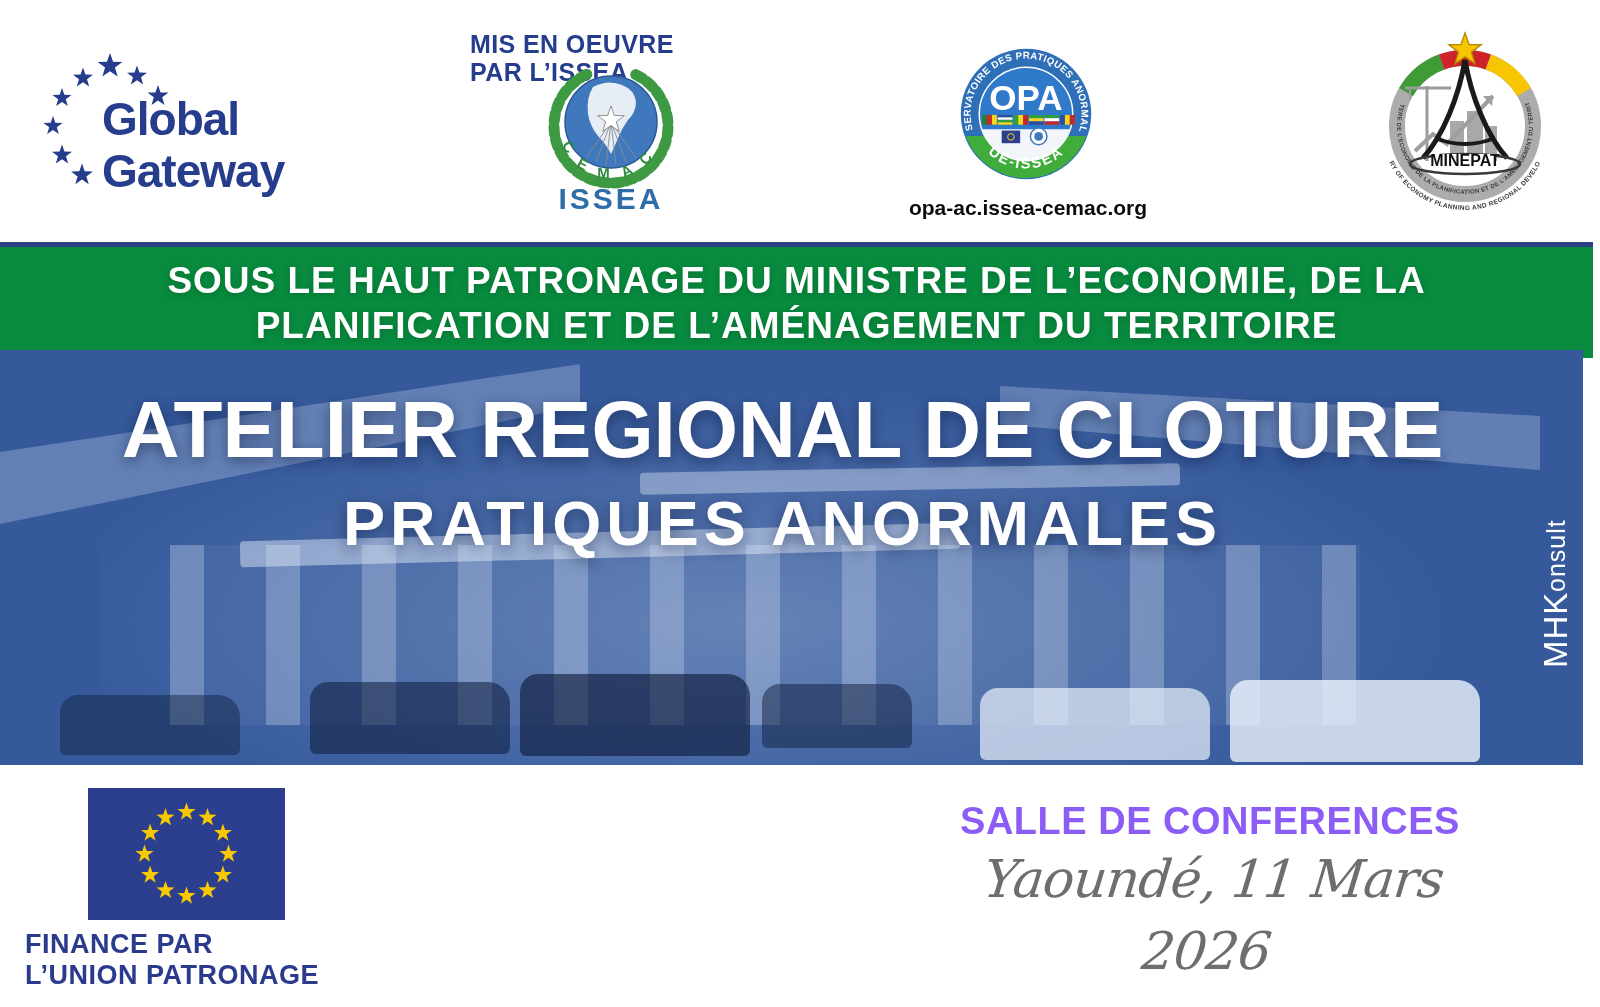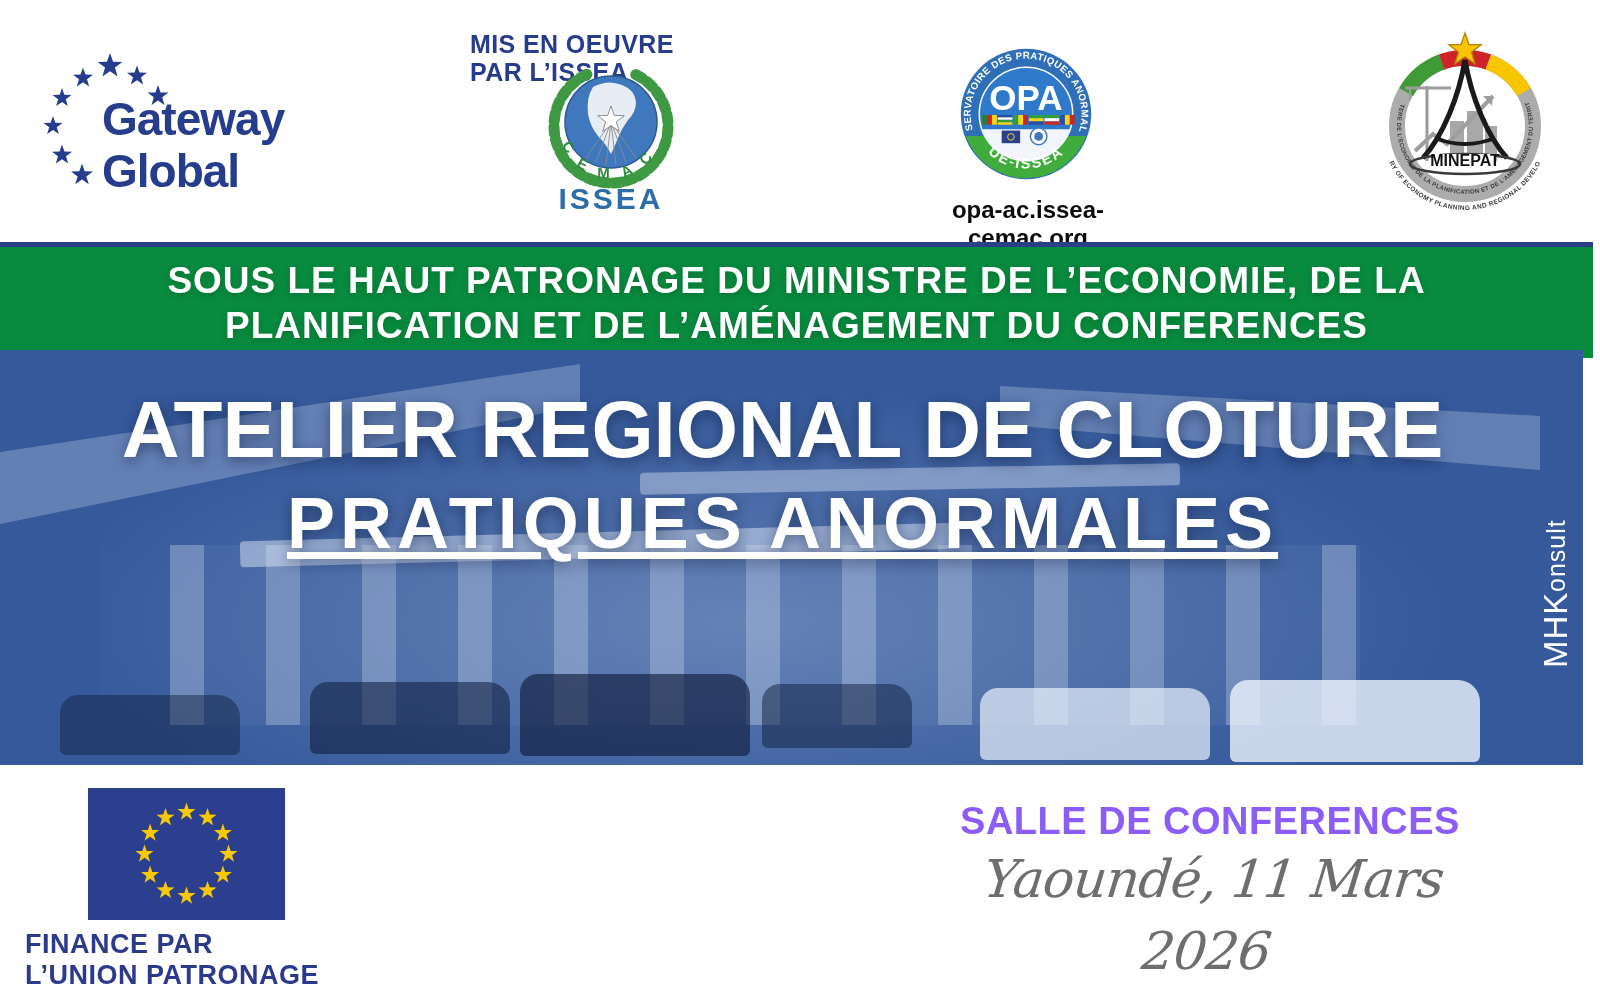--- a/index.html
+++ b/index.html
@@ -13,21 +13,21 @@
   .gg svg { position:absolute; left:0; top:0; }
   .gg-text { position:absolute; left:62px; top:60px; color:#263C8C; font-weight:bold;
              font-size:46px; line-height:52px; letter-spacing:-1px; }
 
   .impl-caption { position:absolute; left:470px; top:30px; width:265px; text-align:left;
                   color:#263C8C; font-weight:bold; font-size:25px; line-height:28px; letter-spacing:0.4px; }
   .issea-logo { position:absolute; left:538px; top:56px; }
 
   .opa-logo { position:absolute; left:953px; top:41px; }
   .opa-website { position:absolute; left:898px; top:196px; width:260px; text-align:center;
-                 color:#0b0b0b; font-weight:bold; font-size:24px; }
+                 color:#0b0b0b; font-weight:bold; font-size:21px; }
 
   .minepat-logo { position:absolute; left:1355px; top:26px; }
 
   
   .green-band { position:absolute; top:242px; left:0; width:1593px; height:116px;
                 background:#088B3E; border-top:5px solid #2B3F86; box-sizing:border-box;
                 color:#fff; text-align:center; font-weight:bold; padding-top:11px;
                 text-shadow:0 2px 6px rgba(0,40,20,0.25); }
   .green-band .gl { font-size:37px; line-height:45px; letter-spacing:1px; }
 
@@ -52,21 +52,21 @@
   .car2 { left:310px; top:332px; width:200px; height:72px; background:rgba(12,26,58,0.55); }
   .car3 { left:520px; top:324px; width:230px; height:82px; background:rgba(10,22,52,0.60); }
   .car4 { left:762px; top:334px; width:150px; height:64px; background:rgba(16,30,62,0.50); }
   .car5 { left:980px; top:338px; width:230px; height:72px; background:rgba(230,238,250,0.72); }
   .car6 { left:1230px; top:330px; width:250px; height:82px; background:rgba(236,242,252,0.80); }
 
   .hero-titles { position:relative; z-index:3; text-align:center; color:#fff; font-weight:bold;
                  padding:36px 30px 0 12px; text-shadow:0 4px 14px rgba(4,14,44,0.45); }
   .t1 { font-size:80px; line-height:88px; }
   .t2 { font-size:95px; line-height:90px; }
-  .t3 { font-size:72px; line-height:98px; letter-spacing:5px;text-decoration:underline; }
+  .t3 { font-size:63px; line-height:98px; letter-spacing:5px; }
 
   .watermark { position:absolute; right:8px; top:88px; height:230px; z-index:4; color:#fff;
                writing-mode:vertical-rl; transform:rotate(180deg); letter-spacing:1px;
                display:flex; align-items:center; }
   .watermark .wb { font-size:33px; }
   .watermark .wr { font-size:25px; }
 
   
   .footer { position:absolute; top:765px; left:0; width:1600px; height:242px; background:#fff; }
   .eu-flag { position:absolute; left:88px; top:23px; }
@@ -99,22 +99,22 @@
           <use href="#star5" transform="translate(43,45) scale(1.05)"></use>
           <use href="#star5" transform="translate(97,43) scale(1.05)"></use>
           <use href="#star5" transform="translate(22,65) scale(1.00)"></use>
           <use href="#star5" transform="translate(118,63) scale(1.10)"></use>
           <use href="#star5" transform="translate(13,93) scale(1.00)"></use>
           <use href="#star5" transform="translate(22,122) scale(1.05)"></use>
           <use href="#star5" transform="translate(42,142) scale(1.15)"></use>
         </g>
       </svg>
       <div class="gg-text">
+        <div>Global</div>
         <div>Gateway</div>
-        <div>Global</div>
       </div>
     </div>
 
     <div class="impl-caption">
       <div>MIS EN OEUVRE</div>
       <div>PAR L’ISSEA</div>
     </div>
 
     <svg class="issea-logo" width="150" height="180" viewBox="0 0 150 180">
       <defs>
@@ -232,21 +232,21 @@
         <textPath href="#mnpArcFr" startOffset="50%" text-anchor="middle">MINISTERE DE L’ECONOMIE DE LA PLANIFICATION ET DE L’AMENAGEMENT DU TERRITOIRE</textPath>
       </text>
       <text font-size="6.5" font-weight="bold" fill="#3a3a3a" letter-spacing="0.4">
         <textPath href="#mnpArcEn" startOffset="50%" text-anchor="middle">MINISTRY OF ECONOMY PLANNING AND REGIONAL DEVELOPMENT</textPath>
       </text>
     </svg>
   </div>
 
   <div class="green-band">
     <div class="gl">SOUS LE HAUT PATRONAGE DU MINISTRE DE L’ECONOMIE, DE LA</div>
-    <div class="gl">PLANIFICATION ET DE L’AMÉNAGEMENT DU CONFERENCES</div>
+    <div class="gl">PLANIFICATION ET DE L’AMÉNAGEMENT DU TERRITOIRE</div>
   </div>
 
   <div class="hero">
     <div>
       <div class="ph ph-light"></div>
       <div class="ph ph-roof-l"></div>
       <div class="ph ph-roof-r"></div>
       <div class="ph ph-colonnade"></div>
       <div class="ph ph-balcony1"></div>
       <div class="ph ph-balcony2"></div>

